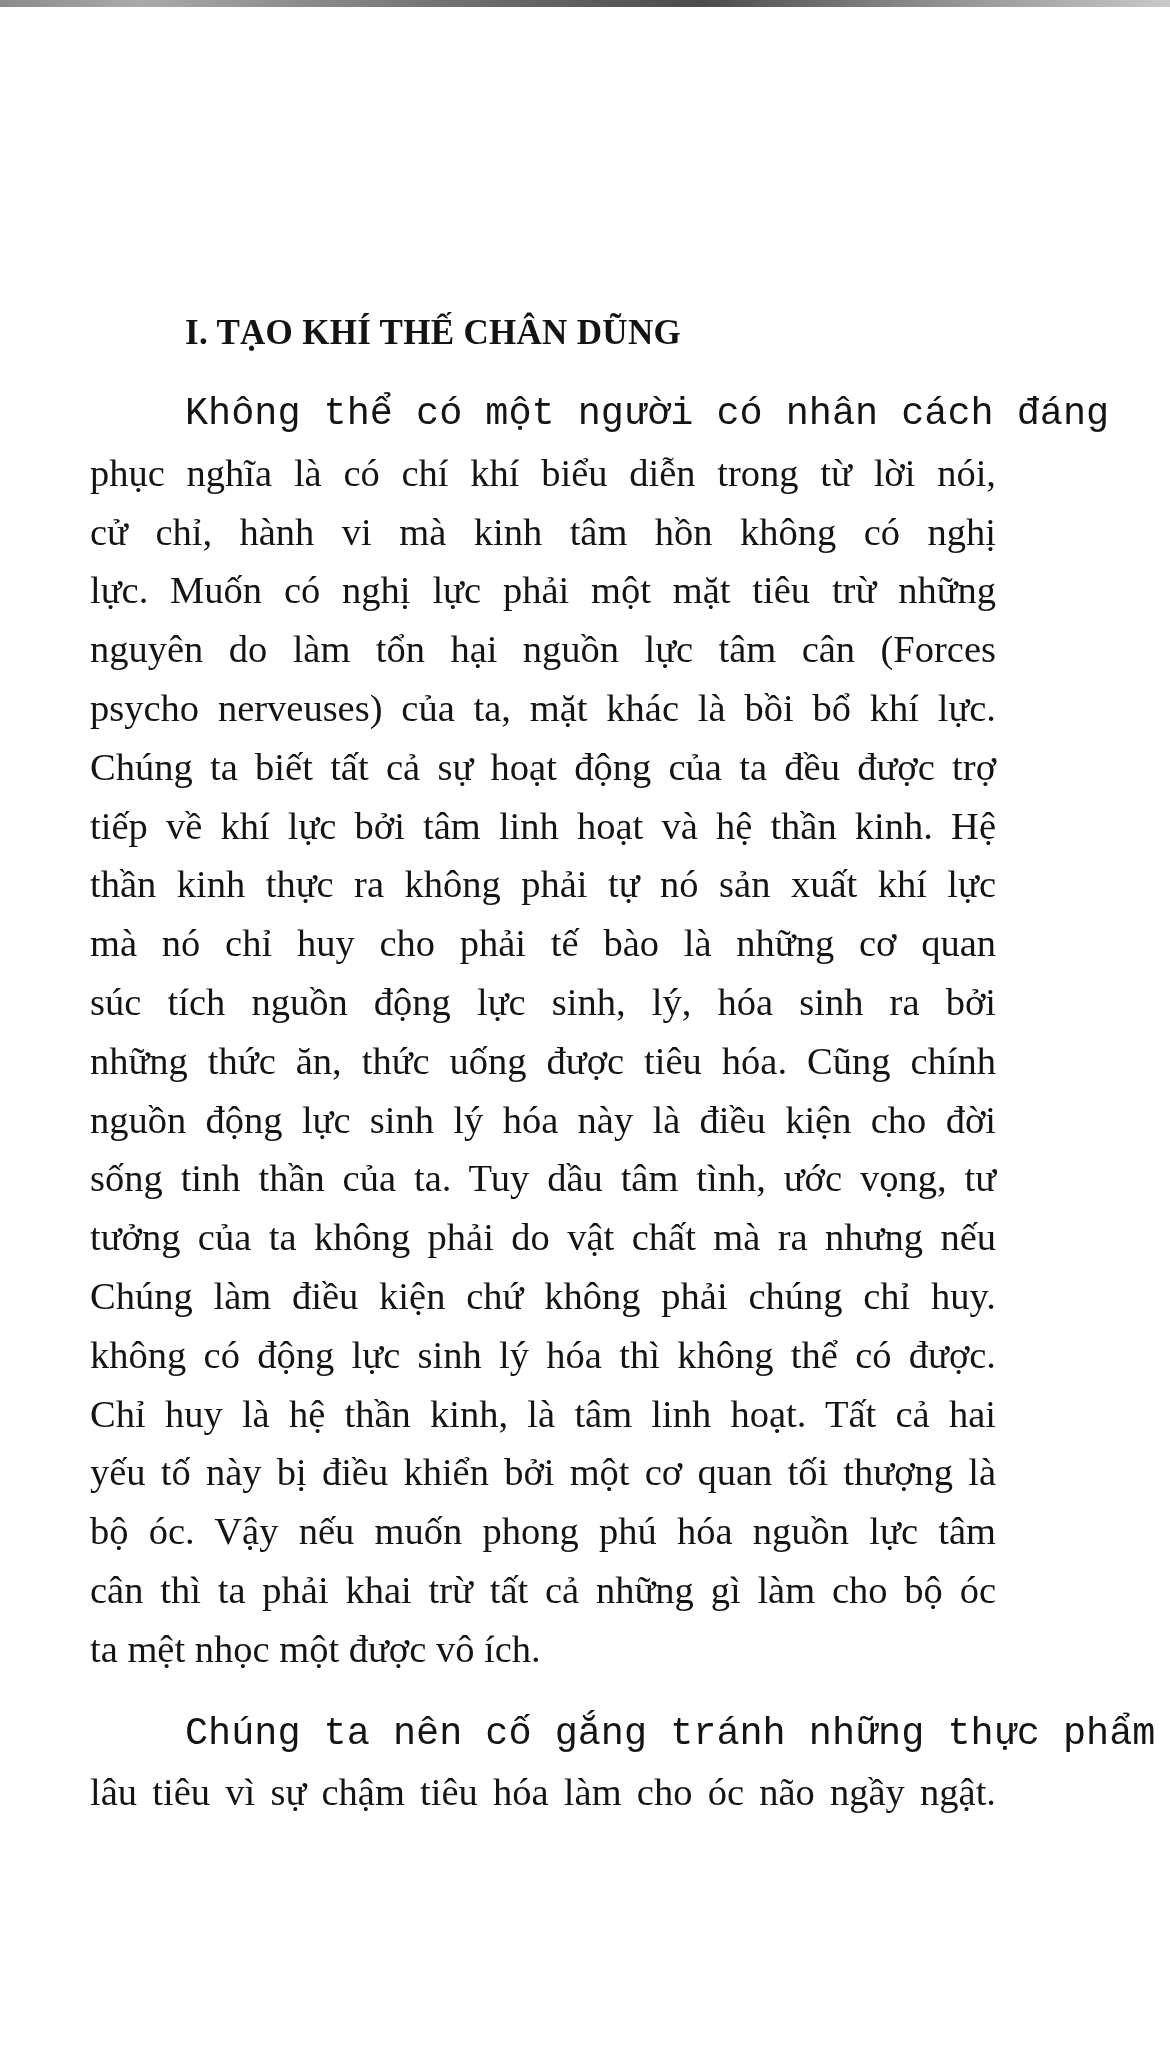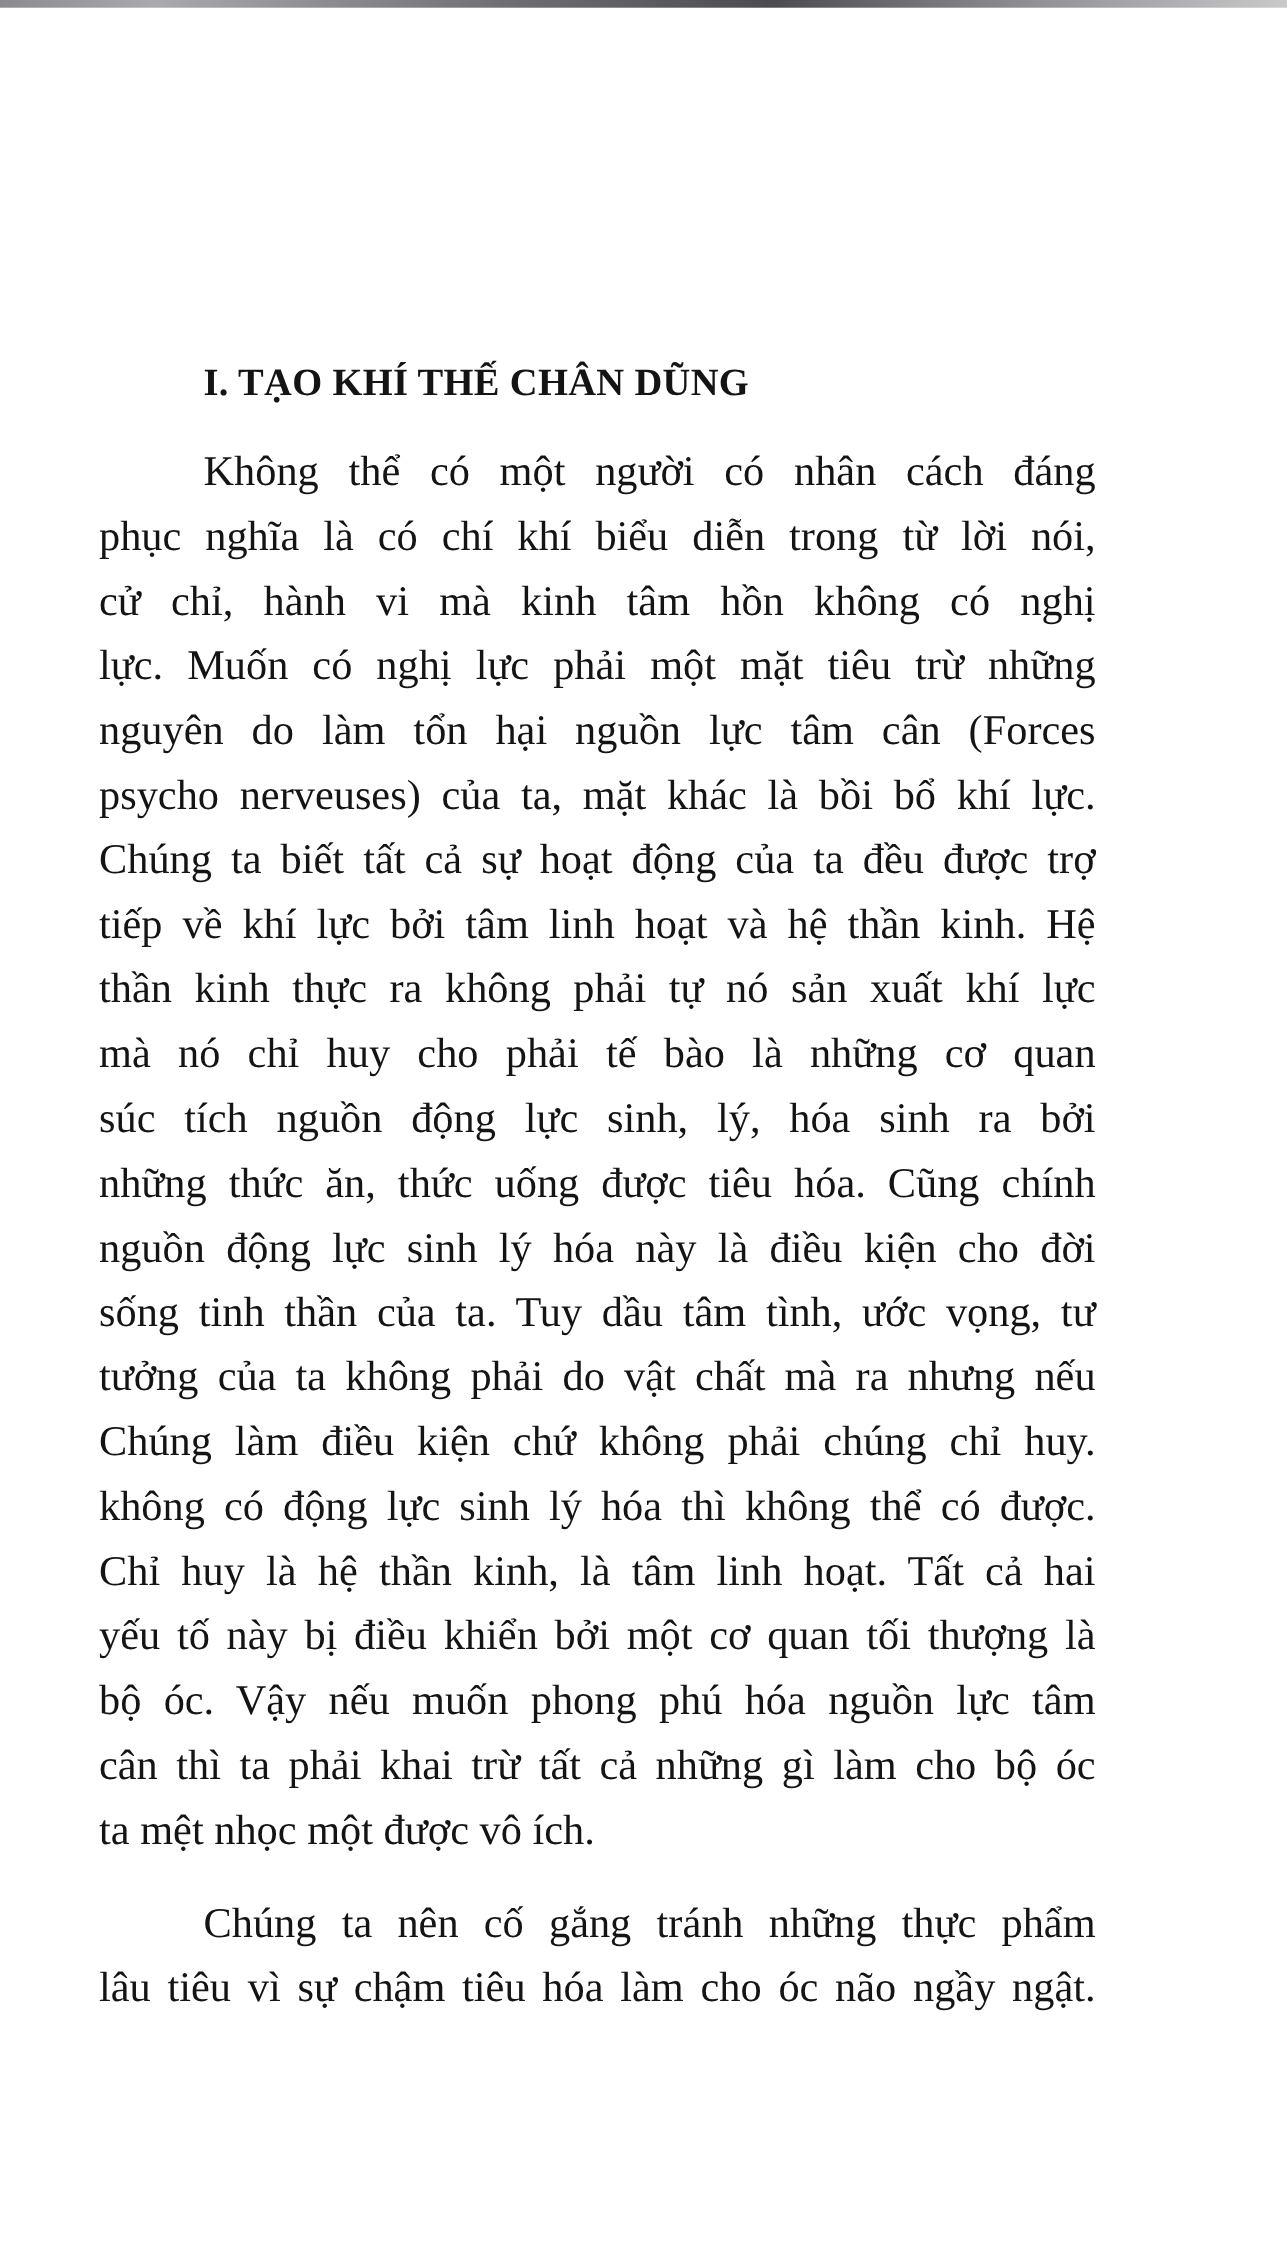--- a/index.html
+++ b/index.html
@@ -18,21 +18,21 @@
     .scan-edge {
       position: absolute;
       left: 0; top: 0;
       width: 1170px;
       height: 7px;
       background: linear-gradient(90deg, #8a8a8f 0%, #a9a9ae 12%, #6d6d72 40%, #4b4b50 60%, #8f8f94 80%, #c9c9cc 100%);
     }
     .page {
       position: absolute;
       left: 90px;
-      top: 316px;
+      top: 301px;
       width: 906px;
     }
     .section-heading {
       margin: 0 0 0 95px;
       font-size: 35px;
       font-weight: bold;
       letter-spacing: 0.3px;
       line-height: 64px;
       height: 64px;
     }
@@ -44,20 +44,21 @@
     .line {
       display: block;
       white-space: nowrap;
       text-align: justify;
       text-align-last: justify;
       width: 906px;
     }
     .line.indent {
       padding-left: 95px;
       width: 811px;
+      font-family: Liberation Mono, monospace;
     }
     .line.last {
       text-align-last: left;
     }
     .p1 { margin-top: 20px; }
     .p2 { margin-top: 26px; }
   </style>
 </head>
 <body>
 

